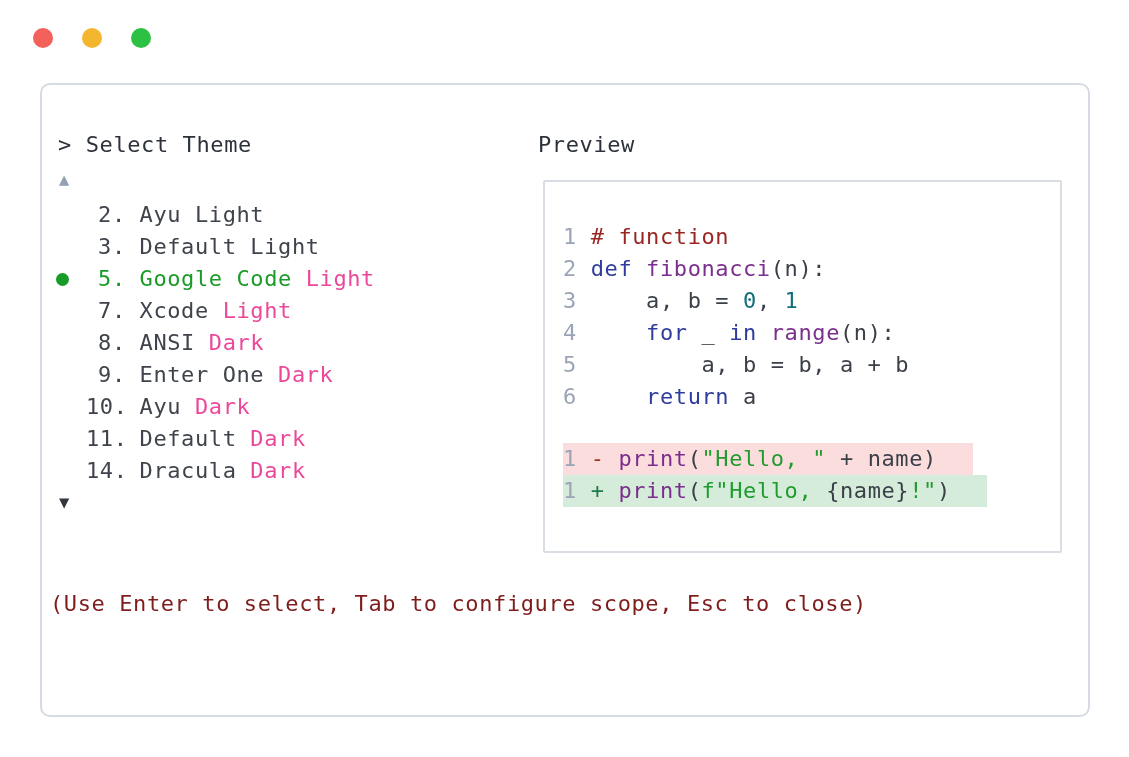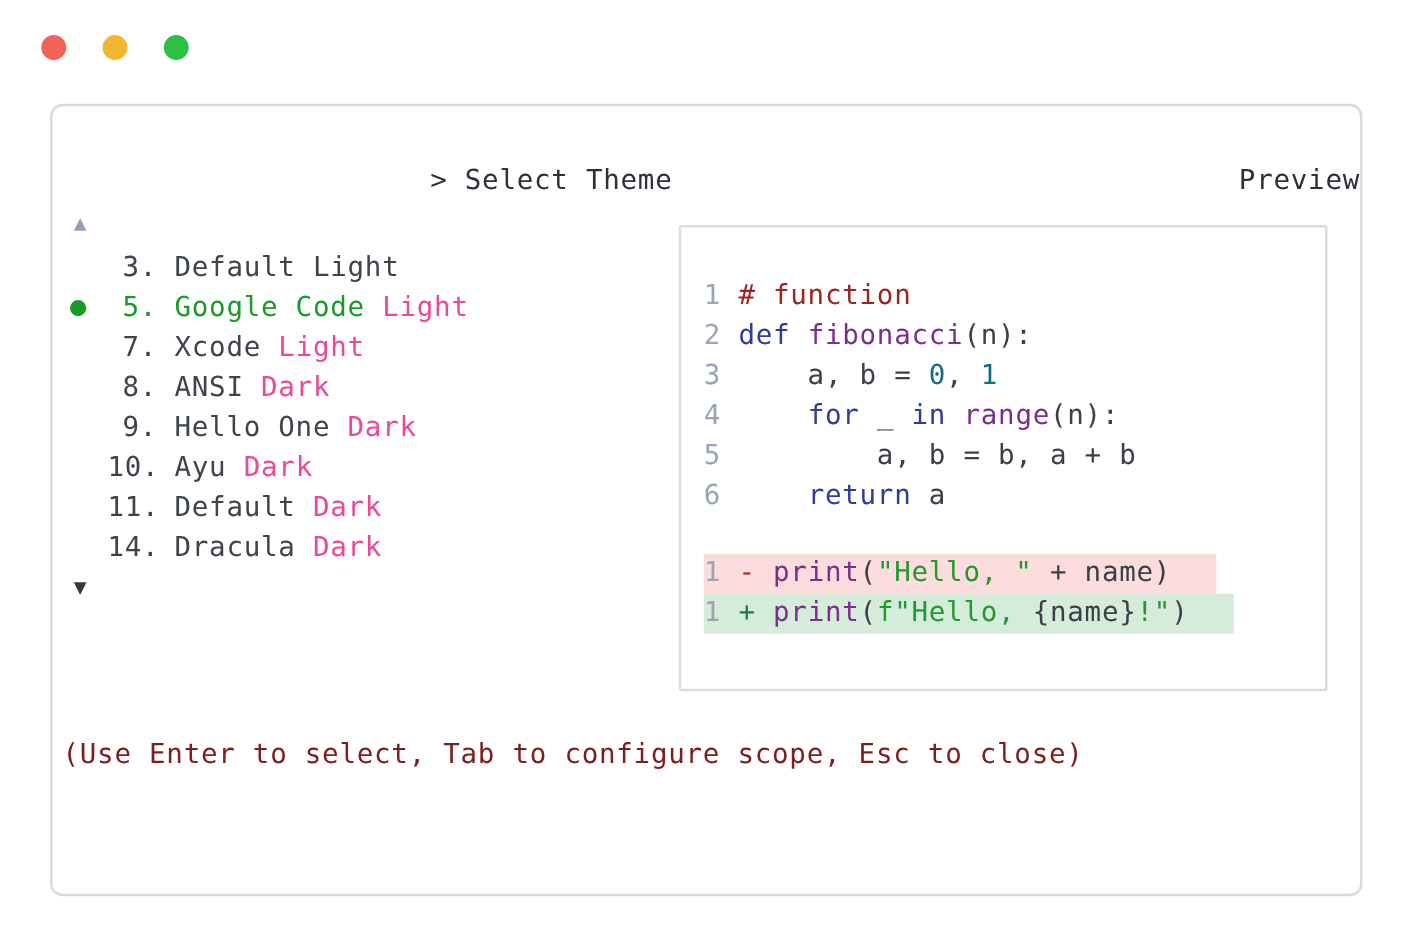--- a/index.html
+++ b/index.html
@@ -16,21 +16,21 @@
     margin: 35px 39px 0 40px;
     width: 1050px; height: 634px;
     border: 2px solid #d6dae2;
     border-radius: 10px;
     background: #ffffff;
   }
   .content { display: flex; padding: 46px 0 0 16px; }
   .left-col { flex: 0 0 480px; }
   .right-col { flex: 1; }
 
-  .prompt-title, .preview-title { font-size: 22px; line-height: 28px; color: #2d323a; white-space: pre; text-align: right; }
+  .prompt-title, .preview-title { font-size: 22px; line-height: 28px; color: #2d323a; white-space: pre; }
 
   .scroll-up   { margin-top: 10px; line-height: 20px; font-size: 17px; color: #93a0b4; padding-left: 1px; }
   .scroll-down { margin-top: 2px;  line-height: 26px; font-size: 17px; color: #33373e; padding-left: 1px; }
 
   .theme-list { margin-top: 10px; }
   .theme-row { line-height: 32px; font-size: 22px; color: #3f444c; white-space: pre; cursor: default; }
   .bullet-col { display: inline-block; width: 28px; vertical-align: top; }
   .sel-dot { display: inline-block; width: 13px; height: 13px; border-radius: 50%; background: #189b27; margin-left: -2px; }
   .num-col { display: inline-block; width: 3ch; text-align: right; }
   .muted { color: #ec4899; }
@@ -71,25 +71,26 @@
     <span class="dot green"></span>
   </div>
 
   <div class="panel">
     <div class="content">
 
       <div class="left-col">
         <div class="prompt-title">&gt; Select Theme</div>
         <div class="scroll-up">▲</div>
         <div class="theme-list" id="theme-list">
+            <div class="theme-row"><span class="bullet-col"></span><span class="num-col">2.</span><span class="name"> Ayu Light</span></div>
             <div class="theme-row"><span class="bullet-col"></span><span class="num-col">3.</span><span class="name"> Default Light</span></div>
             <div class="theme-row selected"><span class="bullet-col"><span class="sel-dot"></span></span><span class="num-col">5.</span><span class="name"> Google Code</span><span class="muted"> Light</span></div>
             <div class="theme-row"><span class="bullet-col"></span><span class="num-col">7.</span><span class="name"> Xcode</span><span class="muted"> Light</span></div>
             <div class="theme-row"><span class="bullet-col"></span><span class="num-col">8.</span><span class="name"> ANSI</span><span class="muted"> Dark</span></div>
-            <div class="theme-row"><span class="bullet-col"></span><span class="num-col">9.</span><span class="name"> Hello One</span><span class="muted"> Dark</span></div>
+            <div class="theme-row"><span class="bullet-col"></span><span class="num-col">9.</span><span class="name"> Enter One</span><span class="muted"> Dark</span></div>
             <div class="theme-row"><span class="bullet-col"></span><span class="num-col">10.</span><span class="name"> Ayu</span><span class="muted"> Dark</span></div>
             <div class="theme-row"><span class="bullet-col"></span><span class="num-col">11.</span><span class="name"> Default</span><span class="muted"> Dark</span></div>
             <div class="theme-row"><span class="bullet-col"></span><span class="num-col">14.</span><span class="name"> Dracula</span><span class="muted"> Dark</span></div>
           </div>
         <div class="scroll-down">▼</div>
       </div>
 
       <div class="right-col">
         <div class="preview-title">Preview</div>
         <div class="preview-box">

